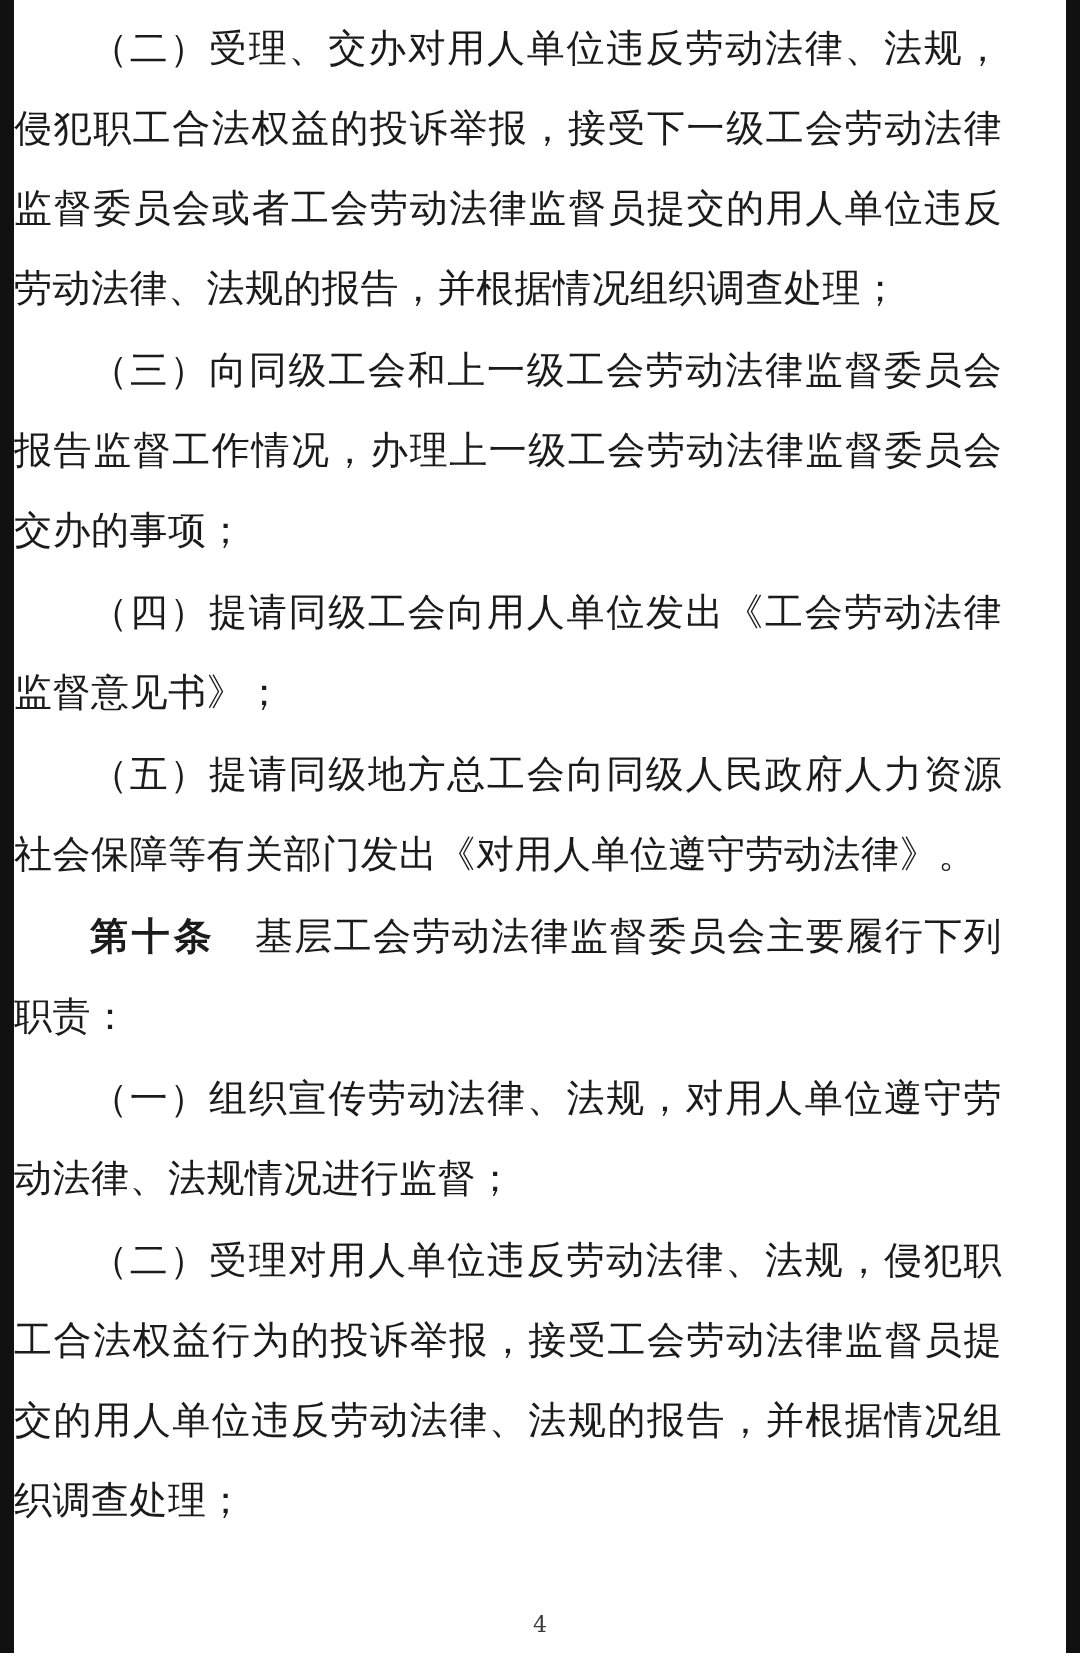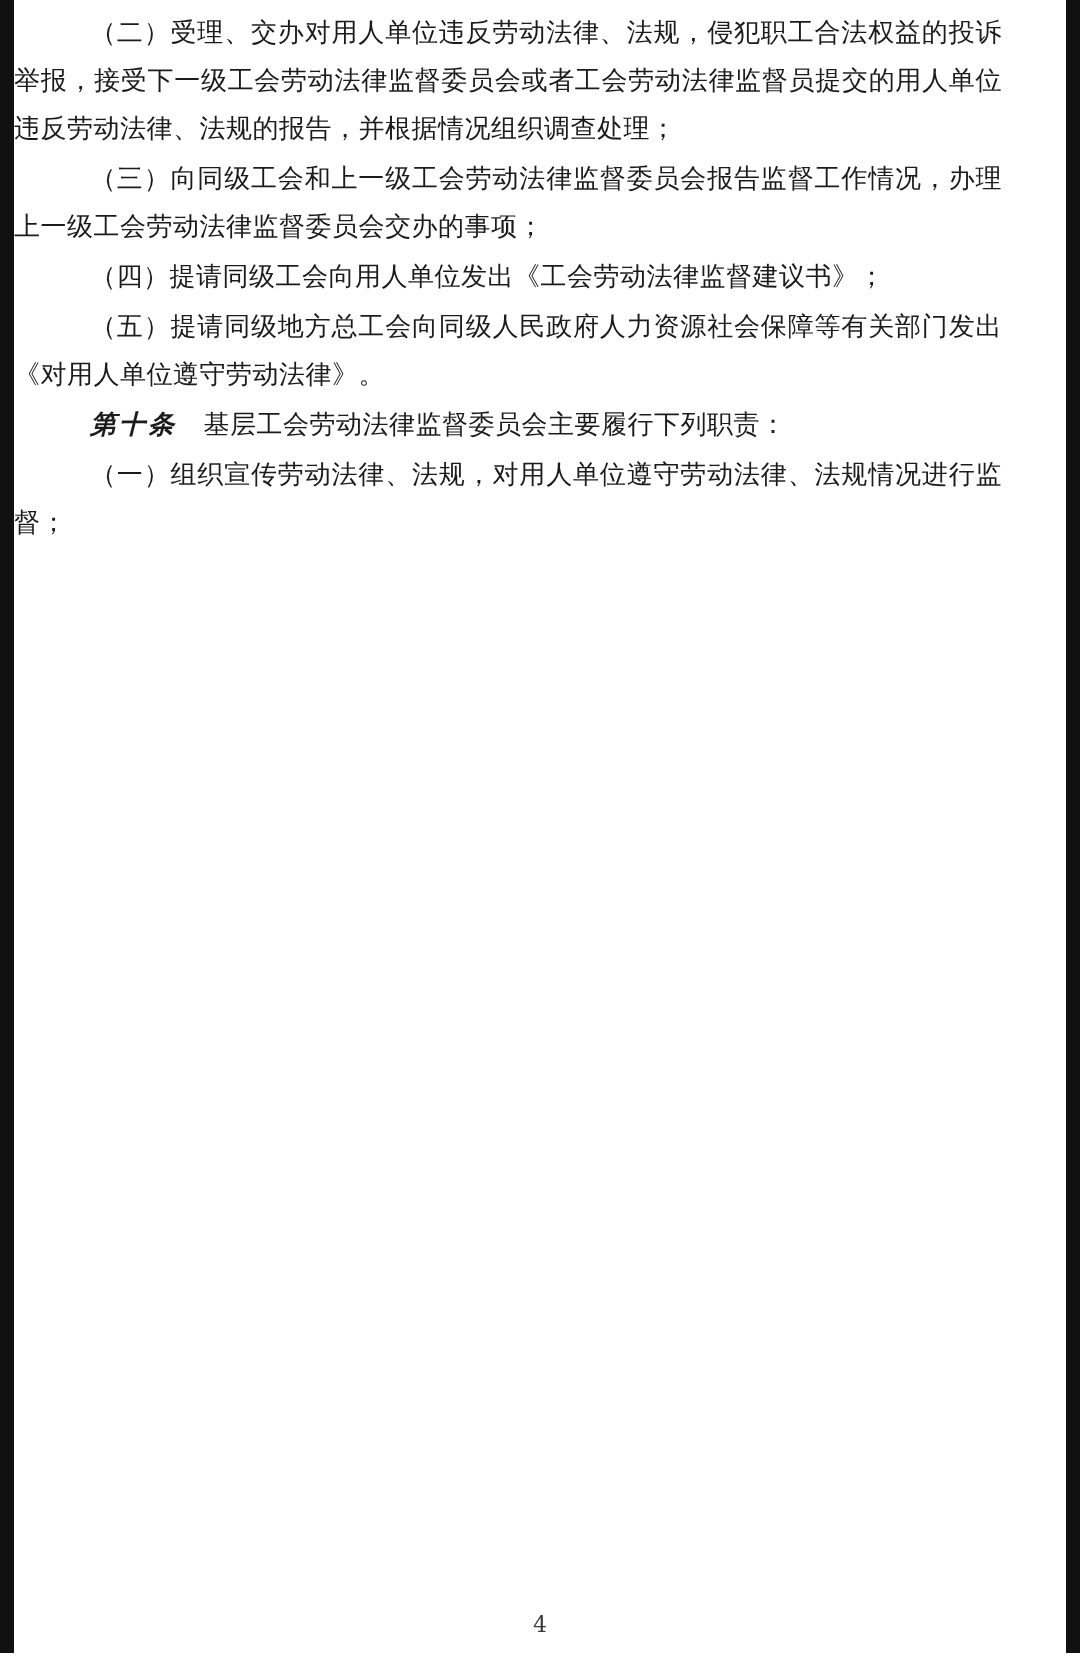--- a/index.html
+++ b/index.html
@@ -45,34 +45,33 @@
     left: 14px;
     top: 8px;
     width: 1000px;
     height: 1380px;
     padding: 0 12px 0 0;
     box-sizing: border-box;
   }
 
   p.para {
     margin: 0 0 2px 0;
-    font-size: 26px;
-    line-height: 48px;
+    font-size: 38px;
+    line-height: 80px;
     letter-spacing: 0.5px;
     color: #1b1b1b;
     text-align: justify;
     text-justify: inter-character;
     text-indent: 76px;
     font-family: "DejaVu Serif", "Liberation Serif", serif;
     font-weight: 400;
   }
   p.para .lead {
     font-weight: 700;
     letter-spacing: 3px;
-    font-style: italic;
   }
 
   .footer {
     position: absolute;
     left: 0;
     right: 0;
     bottom: 26px;
     text-align: center;
     font-size: 22px;
     color: #3a3a3a;
@@ -87,28 +86,29 @@
   <div class="edge left"></div>
   <div class="edge right"></div>
   <div class="edge-bottom"></div>
 
   <div class="content">
 
     <p class="para">（二）受理、交办对用人单位违反劳动法律、法规，侵犯职工合法权益的投诉举报，接受下一级工会劳动法律监督委员会或者工会劳动法律监督员提交的用人单位违反劳动法律、法规的报告，并根据情况组织调查处理；</p>
 
     <p class="para">（三）向同级工会和上一级工会劳动法律监督委员会报告监督工作情况，办理上一级工会劳动法律监督委员会交办的事项；</p>
 
-    <p class="para">（四）提请同级工会向用人单位发出《工会劳动法律监督建议书》；</p>
+    <p class="para">（四）提请同级工会向用人单位发出《工会劳动法律监督意见书》；</p>
 
     <p class="para">（五）提请同级地方总工会向同级人民政府人力资源社会保障等有关部门发出《对用人单位遵守劳动法律》。</p>
 
     <p class="para"><span class="lead">第十条</span>　<span>基层工会劳动法律监督委员会主要履行下列职责：</span></p>
 
     <p class="para">（一）组织宣传劳动法律、法规，对用人单位遵守劳动法律、法规情况进行监督；</p>
 
+    <p class="para">（二）受理对用人单位违反劳动法律、法规，侵犯职工合法权益行为的投诉举报，接受工会劳动法律监督员提交的用人单位违反劳动法律、法规的报告，并根据情况组织调查处理；</p>
 
 
 
   </div>
 
   <div class="footer">4</div>
 
 </div>
 
 </body></html>

